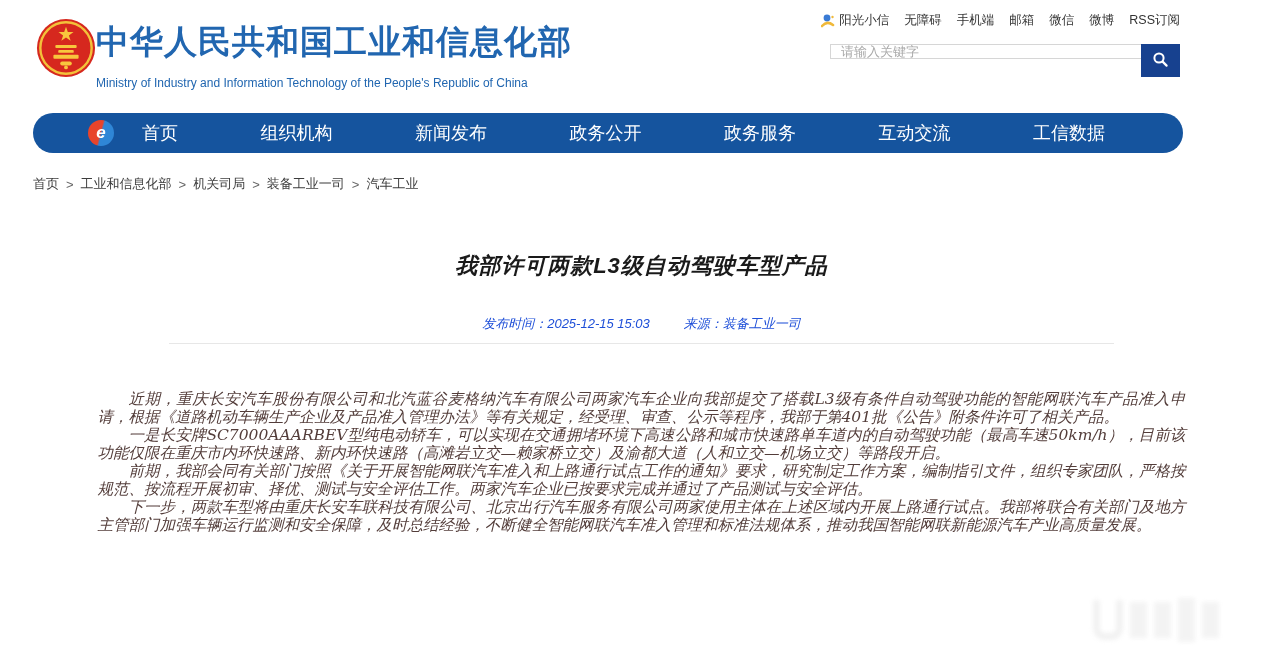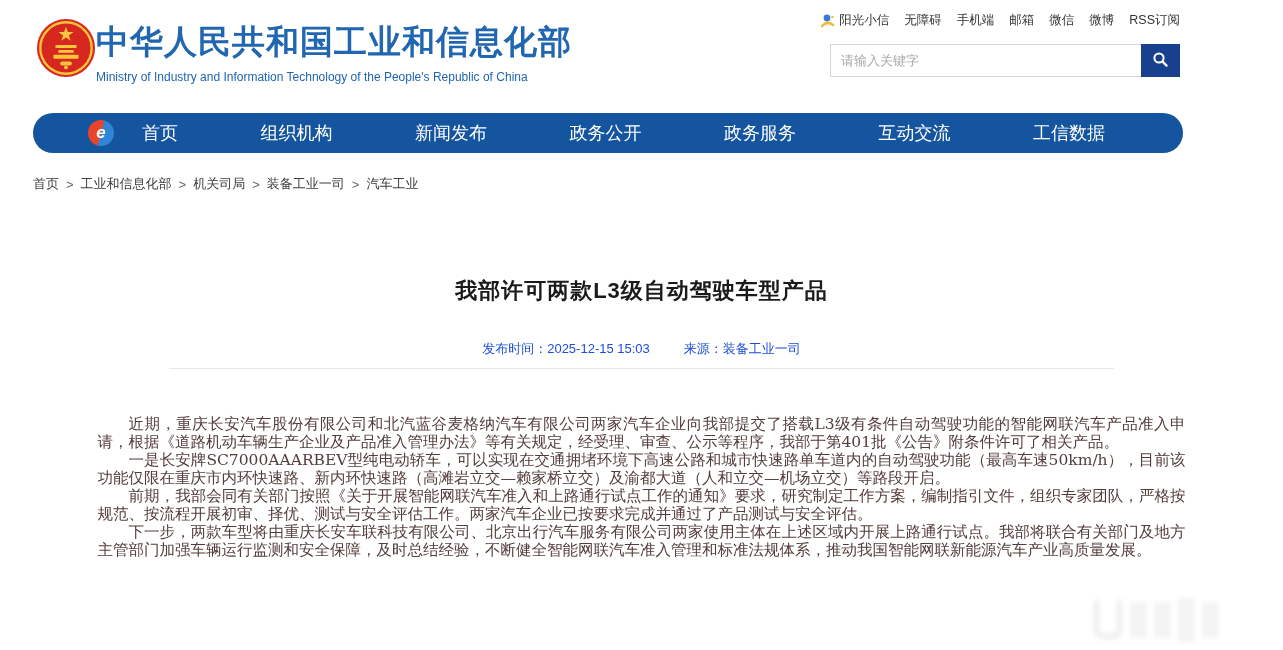--- a/index.html
+++ b/index.html
@@ -11,32 +11,32 @@
   .page { position:relative; width:1283px; height:650px; }
 
   
   .site-header { position:relative; height:103px; background:#fff; }
   .emblem { position:absolute; left:35px; top:17px; width:62px; height:62px; }
   .site-titles { position:absolute; left:96px; top:24px; }
   .site-name {
     font-size:33px; font-weight:bold; color:#2166b0; letter-spacing:1px;
     line-height:36px; white-space:nowrap;
   }
-  .site-name-en { font-size:12px; color:#2166b0; margin-top:10px; white-space:nowrap; }
+  .site-name-en { font-size:12px; color:#2166b0; margin-top:16px; white-space:nowrap; }
 
   .quick-links {
     position:absolute; right:103px; top:12px;
     display:flex; align-items:center; gap:15px;
     font-size:12.5px; color:#333;
   }
   .quick-links a { color:#333; text-decoration:none; display:inline-flex; align-items:center; gap:4px; }
   .sun-icon { display:inline-block; width:14px; height:15px; }
 
   .search-box {
-    position:absolute; right:103px; top:44px; width:350px; height:33px;
+    position:absolute; right:103px; top:44px; width:350px; height:15px;
     display:flex; border:1px solid #d6d6d6;
   }
   .search-input {
     flex:1; border:none; outline:none; padding:0 10px; font-size:13px; color:#333;
     font-family:"Liberation Sans","DejaVu Sans",sans-serif;
   }
   .search-input::placeholder { color:#a9a9a9; }
   .search-button {
     width:39px; height:33px; margin:-1px -1px -1px 0; border:none; cursor:pointer;
     background:#17418f; display:flex; align-items:center; justify-content:center;
@@ -63,21 +63,21 @@
 
   
   .breadcrumb {
     margin:22px 0 0 33px; font-size:13px; color:#3c3c3c;
     display:flex; align-items:center; gap:7px;
   }
   .breadcrumb a { color:#3c3c3c; text-decoration:none; }
   .crumb-sep { color:#666; }
 
   
-  .article { width:1088px; margin:83px auto 0; }
+  .article { width:1088px; margin:58px auto 0;font-style:italic; }
   .article-title {
     text-align:center; font-size:22px; font-weight:bold; color:#1a1a1a;
     letter-spacing:1px; margin:0;
   }
   .article-meta {
     margin-top:34px; text-align:center; font-size:13px; color:#1d4ed8;
   }
   .article-meta .meta-gap { display:inline-block; width:34px; }
   .meta-divider { width:945px; margin:10px auto 0; border-bottom:1px solid #e7e7e7; }
 

